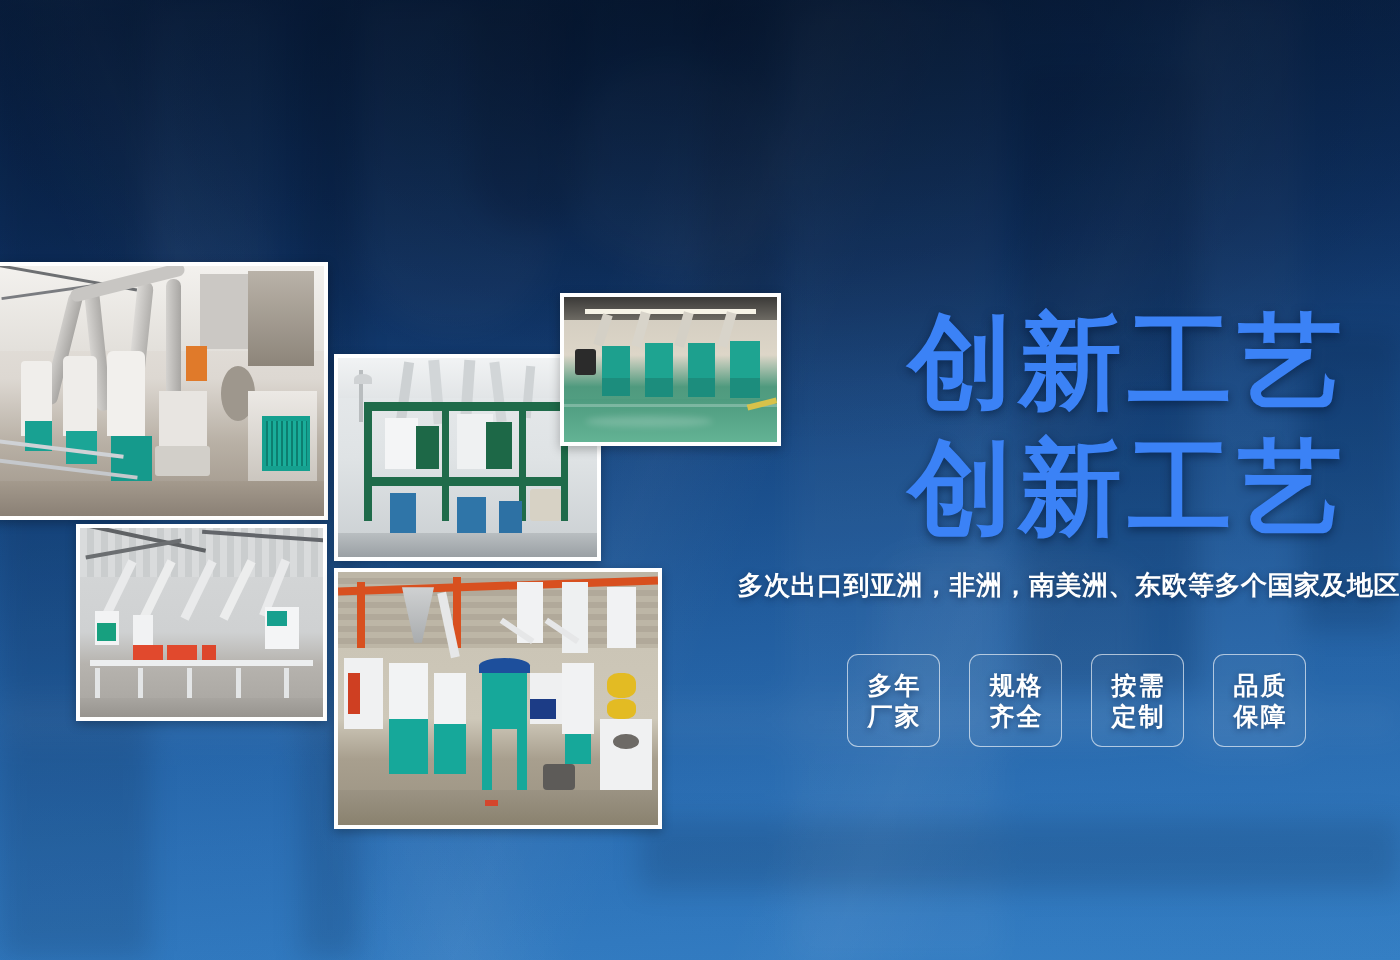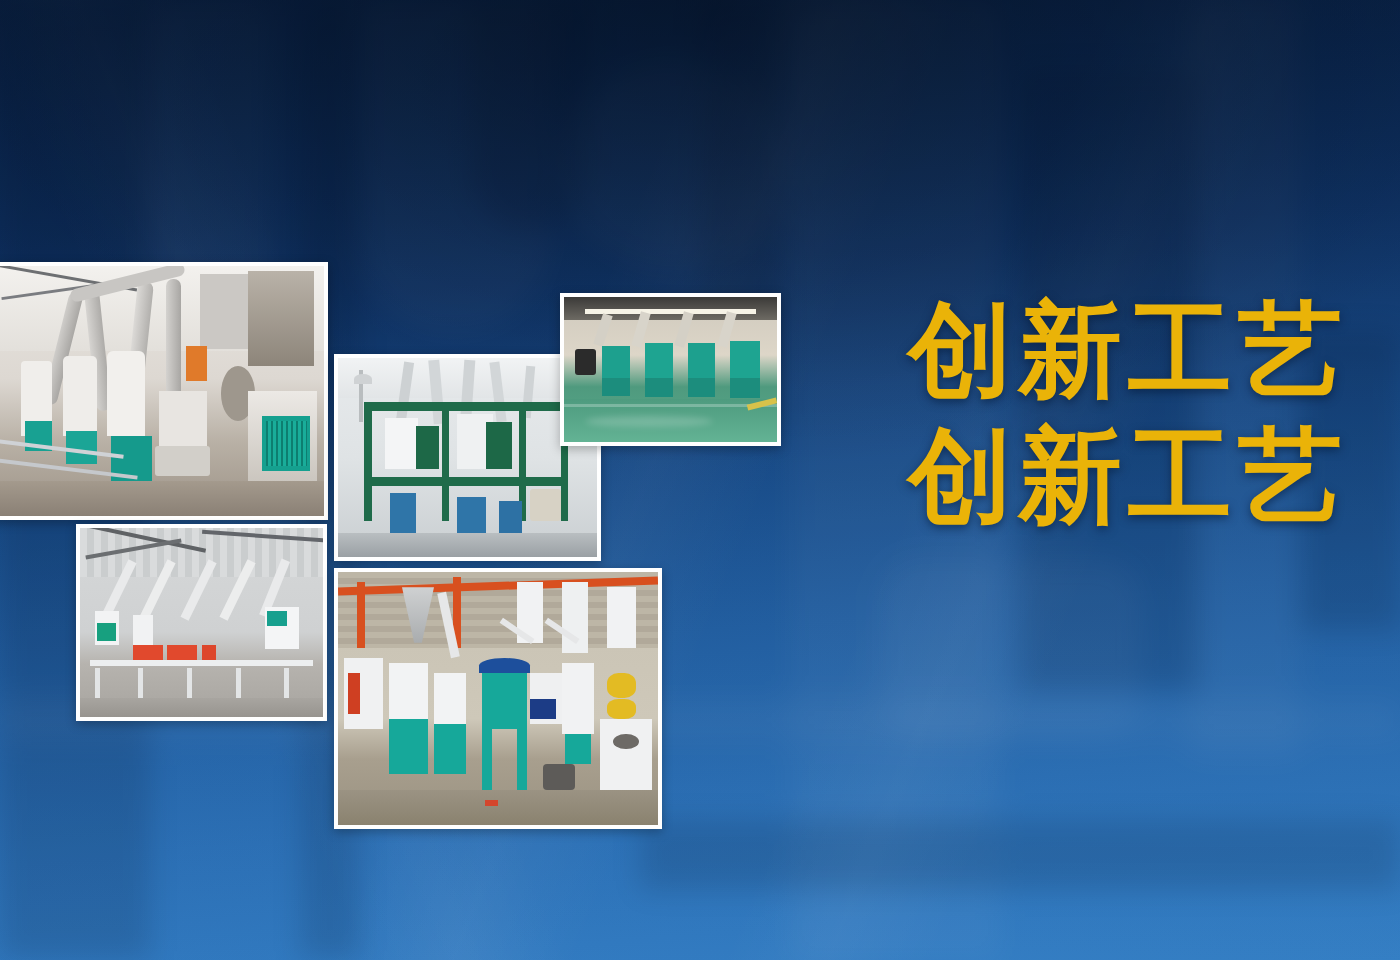--- a/index.html
+++ b/index.html
@@ -80,26 +80,27 @@
   
   #photo-4 { left: 76px; top: 524px; width: 251px; height: 197px; }
   
   #photo-5 { left: 334px; top: 568px; width: 328px; height: 261px; }
 
   
   .headline {
     position: absolute;
     right: 52px;
     text-align: right;
-    color: #eab308;
+    color: #3b82f6;
     font-weight: 700;
     letter-spacing: 6px;
     line-height: 1;
     text-shadow: 0 3px 10px rgba(0,20,50,.55);
     white-space: nowrap;
+    margin-top: 12px;
   }
   #headline-1 { top: 298px; font-size: 104px; }
   #headline-2 { top: 424px; font-size: 104px; }
 
   #subtitle {
     position: absolute;
     right: 0px;
     top: 568px;
     font-size: 26px;
     font-weight: 700;
@@ -308,15 +309,34 @@
       <span class="ph-el" style="left:86%;top:64%;width:8%;height:6%;background:#6d6a66;border-radius:50%;"></span>
       <span class="ph-el" style="left:64%;top:76%;width:10%;height:10%;background:#5d5b58;border-radius:4px;"></span>
       <span class="ph-el" style="left:0;top:86%;width:100%;height:14%;background:linear-gradient(180deg,#9b9383,#8a826f);"></span>
       <span class="ph-el" style="left:46%;top:90%;width:4%;height:2.5%;background:#d4462d;"></span>
     </div>
   </div>
 
   <div class="headline" id="headline-1">创新工艺</div>
   <div class="headline" id="headline-2">创新工艺</div>
 
-
+  <div id="subtitle">多次出口到亚洲，非洲，南美洲、东欧等多个国家及地区</div>
+
+  <div id="badges">
+    <div class="badge">
+      <span>多年</span>
+      <span>厂家</span>
+    </div>
+    <div class="badge">
+      <span>规格</span>
+      <span>齐全</span>
+    </div>
+    <div class="badge">
+      <span>按需</span>
+      <span>定制</span>
+    </div>
+    <div class="badge">
+      <span>品质</span>
+      <span>保障</span>
+    </div>
+  </div>
 
 </div>
 
 </body></html>

